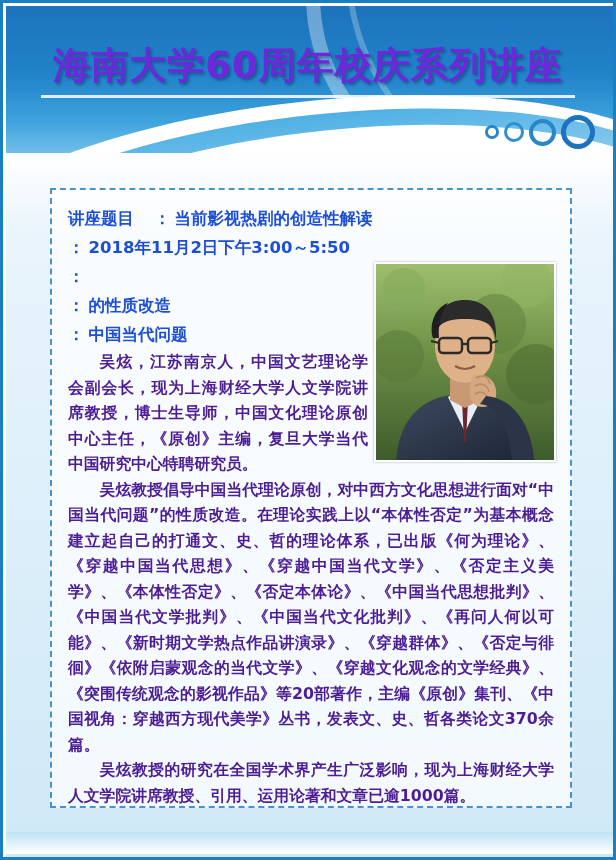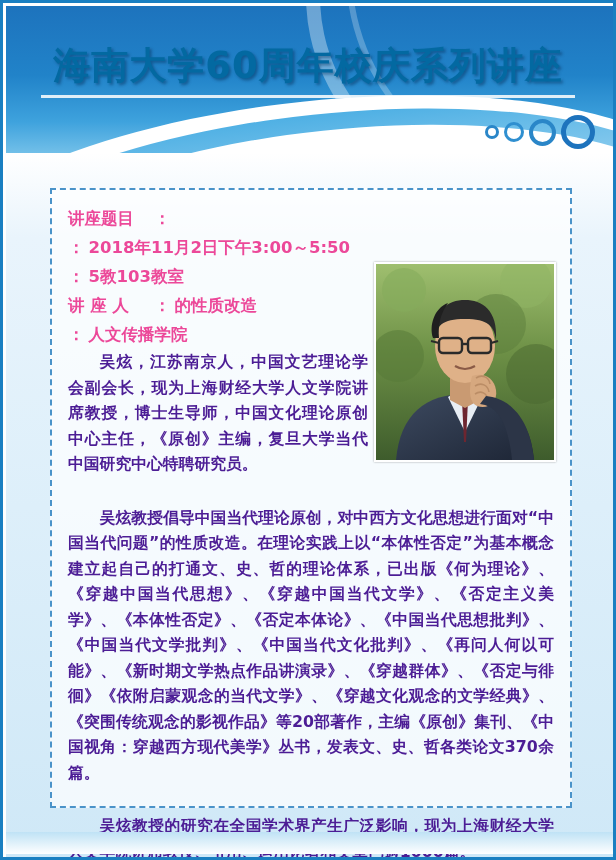--- a/index.html
+++ b/index.html
@@ -89,21 +89,21 @@
     top: 38px;
     width: 610px;
     text-align: center;
     z-index: 6;
   }
   .title {
     display: inline-block;
     font-family: "DejaVu Sans", "Liberation Sans", sans-serif;
     font-size: 37px;
     font-weight: bold;
-    color: #0369a1;
+    color: #6d28d9;
     letter-spacing: 1px;
     text-shadow: 2px 2px 3px rgba(0,40,80,0.45);
   }
   .title-underline {
     position: absolute;
     left: 38px;
     top: 92px;
     width: 534px;
     height: 3px;
     background: rgba(255,255,255,0.85);
@@ -147,21 +147,21 @@
     background: rgba(255,255,255,0.72);
     box-sizing: border-box;
     padding: 14px 16px 10px 16px;
   }
   .info-line {
     display: flex;
     align-items: baseline;
     font-family: "DejaVu Sans", "Liberation Sans", sans-serif;
     font-size: 16.5px;
     font-weight: bold;
-    color: #ec4899;
+    color: #1d4ed8;
     line-height: 29px;
     white-space: nowrap;
   }
   .info-label {
     width: 86px;
     flex: 0 0 86px;
     letter-spacing: 0px;
   }
   .info-colon {
     flex: 0 0 auto;
@@ -197,21 +197,21 @@
     color: #4c1d95;
     line-height: 25.5px;
     text-align: justify;
     text-justify: inter-ideograph;
     margin: 0;
   }
   .bio-text.indent { text-indent: 2em; }
   .bio-p1 {
     width: 300px;
   }
-  .bio-rest { width: 100%; margin-top: 28px; }
+  .bio-rest { width: 100%; }
   
   .footer-wave {
     position: absolute;
     left: 3px;
     bottom: 3px;
     width: 610px;
     height: 22px;
     background: linear-gradient(180deg, #bfe2f5 0%, #ffffff 100%);
   }
 </style>
@@ -288,41 +288,40 @@
         <path d="M99 122 C105 118 112 121 113 128" stroke="#bb8d66" stroke-width="1.6" fill="none"></path>
         <path d="M99 130 C105 126 111 129 112 136" stroke="#bb8d66" stroke-width="1.6" fill="none"></path>
 
         <path d="M104 140 C120 142 132 156 136 196 L158 196 C154 152 132 134 110 132 Z" fill="#2c3547"></path>
       </svg>
     </div>
 
     <div class="info-line">
       <span class="info-label">讲座题目</span>
       <span class="info-colon">：</span>
+      <span class="info-value">当前影视热剧的创造性解读</span>
     </div>
 
     <div class="info-line">
       <span class="info-colon">：</span>
       <span class="info-value">2018年11月2日下午3:00～5:50</span>
     </div>
 
     <div class="info-line">
       <span class="info-colon">：</span>
-      <span class="info-value">5教103教室</span>
-    </div>
-
-    <div class="info-line">
-      <span class="info-label">讲 座 人</span>
+    </div>
+
+    <div class="info-line">
       <span class="info-colon">：</span>
       <span class="info-value">的性质改造</span>
     </div>
 
     <div class="info-line">
       <span class="info-colon">：</span>
-      <span class="info-value">人文传播学院</span>
+      <span class="info-value">中国当代问题</span>
     </div>
 
 
     <p class="bio-text indent bio-p1">吴炫，江苏南京人，中国文艺理论学会副会长，现为上海财经大学人文学院讲席教授，博士生导师，中国文化理论原创中心主任，《原创》主编，复旦大学当代中国研究中心特聘研究员。</p>
     <p class="bio-text indent bio-rest">吴炫教授倡导中国当代理论原创，对中西方文化思想进行面对“中国当代问题”的性质改造。在理论实践上以“本体性否定”为基本概念建立起自己的打通文、史、哲的理论体系，已出版《何为理论》、《穿越中国当代思想》、《穿越中国当代文学》、《否定主义美学》、《本体性否定》、《否定本体论》、《中国当代思想批判》、《中国当代文学批判》、《中国当代文化批判》、《再问人何以可能》、《新时期文学热点作品讲演录》、《穿越群体》、《否定与徘徊》《依附启蒙观念的当代文学》、《穿越文化观念的文学经典》、《突围传统观念的影视作品》等20部著作，主编《原创》集刊、《中国视角：穿越西方现代美学》丛书，发表文、史、哲各类论文370余篇。</p>
     <p class="bio-text indent bio-rest">吴炫教授的研究在全国学术界产生广泛影响，现为上海财经大学人文学院讲席教授、引用、运用论著和文章已逾1000篇。</p>
   </div>
 
   <div class="footer-wave"></div>
 </div>

